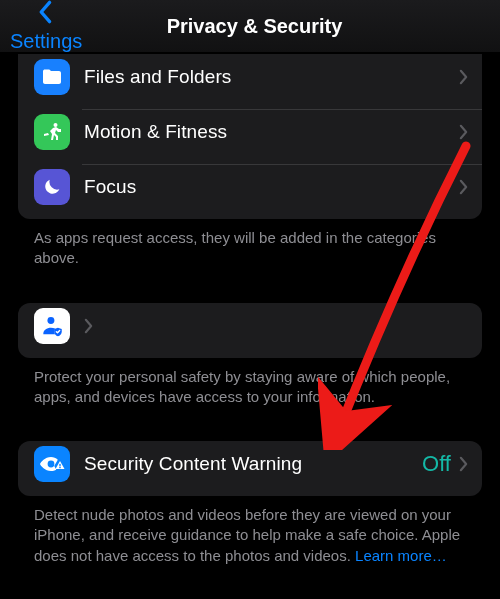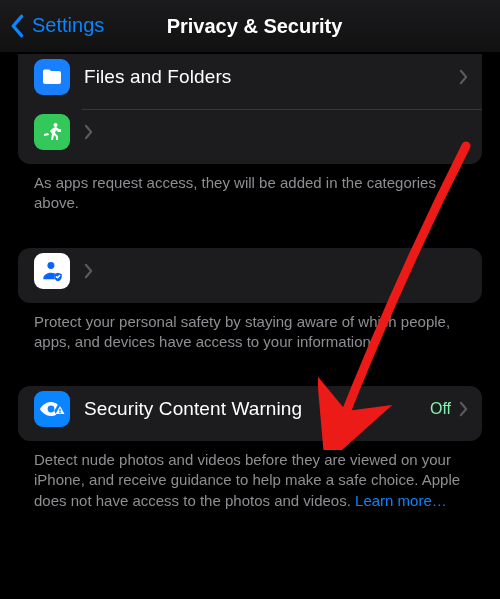--- a/index.html
+++ b/index.html
@@ -14,26 +14,27 @@
   }
   .header {
     height: 52px;
     display: flex;
     align-items: center;
     position: relative;
     background: linear-gradient(#1b1b1d, #111112);
   }
   .back {
     display: flex;
-    align-items: flex-start;
+    align-items: center;
     color: #0a84ff;
     font-size: 20px;
     padding-left: 10px;
     gap: 6px;
     cursor: pointer;
+    flex-direction: column;
   }
   .back svg { width: 16px; height: 24px; }
   .title {
     position: absolute;
     left: 9px; right: 0;
     text-align: center;
     font-size: 20px;
     font-weight: 600;
     pointer-events: none;
     color: #fff;
@@ -69,22 +70,22 @@
     margin-right: 14px;
     flex-shrink: 0;
   }
   .row-label {
     flex: 1;
     font-size: 19px;
     font-weight: 400;
     letter-spacing: 0.1px;
   }
   .row-value {
-    color: #86efac;
-    font-size: 16px;
+    color: #14b8a6;
+    font-size: 22px;
     margin-right: 8px;
   }
   .chevron svg { width: 9px; height: 16px; display:block; }
   .footer {
     color: #8e8e93;
     font-size: 15px;
     line-height: 1.35;
     padding: 9px 16px 0 16px;
   }
   .footer a { color: #0a84ff; text-decoration: none; }
@@ -125,20 +126,34 @@
         </span>
     </div>
     <div class="row">
       <div class="icon-box" style="background:#34c759;">
         <svg width="24" height="24" viewBox="0 0 24 24" fill="#fff">
             <circle cx="15.5" cy="5" r="2"></circle>
             <path d="M13 8l-3 3 2 3-1 6h2l1-5 2 2v3h2v-4l-3-3 1-3 2 2h3V9h-2l-3-2-3 1z"></path>
             <path d="M8 13l-4 1v2l5-1-1-2z"></path>
           </svg>
       </div>
+      <div class="row-label">Motion &amp; Fitness</div>
+      <span class="chevron">
+          <svg viewBox="0 0 10 18" fill="none" stroke="#5a5a5e" stroke-width="2.4" stroke-linecap="round" stroke-linejoin="round">
+            <polyline points="2,2 8,9 2,16"></polyline>
+          </svg>
+        </span>
+    </div>
+    <div class="row">
+      <div class="icon-box" style="background:#5755d5;">
+        <svg width="22" height="22" viewBox="0 0 24 24" fill="#fff">
+            <path d="M20 14.5A8.5 8.5 0 0 1 9.5 4 8 8 0 1 0 20 14.5z"></path>
+          </svg>
+      </div>
+      <div class="row-label">Focus</div>
       <span class="chevron">
           <svg viewBox="0 0 10 18" fill="none" stroke="#5a5a5e" stroke-width="2.4" stroke-linecap="round" stroke-linejoin="round">
             <polyline points="2,2 8,9 2,16"></polyline>
           </svg>
         </span>
     </div>
   </div>
   <div class="footer">As apps request access, they will be added in the categories above.</div>
 
   <div class="gap"></div>

